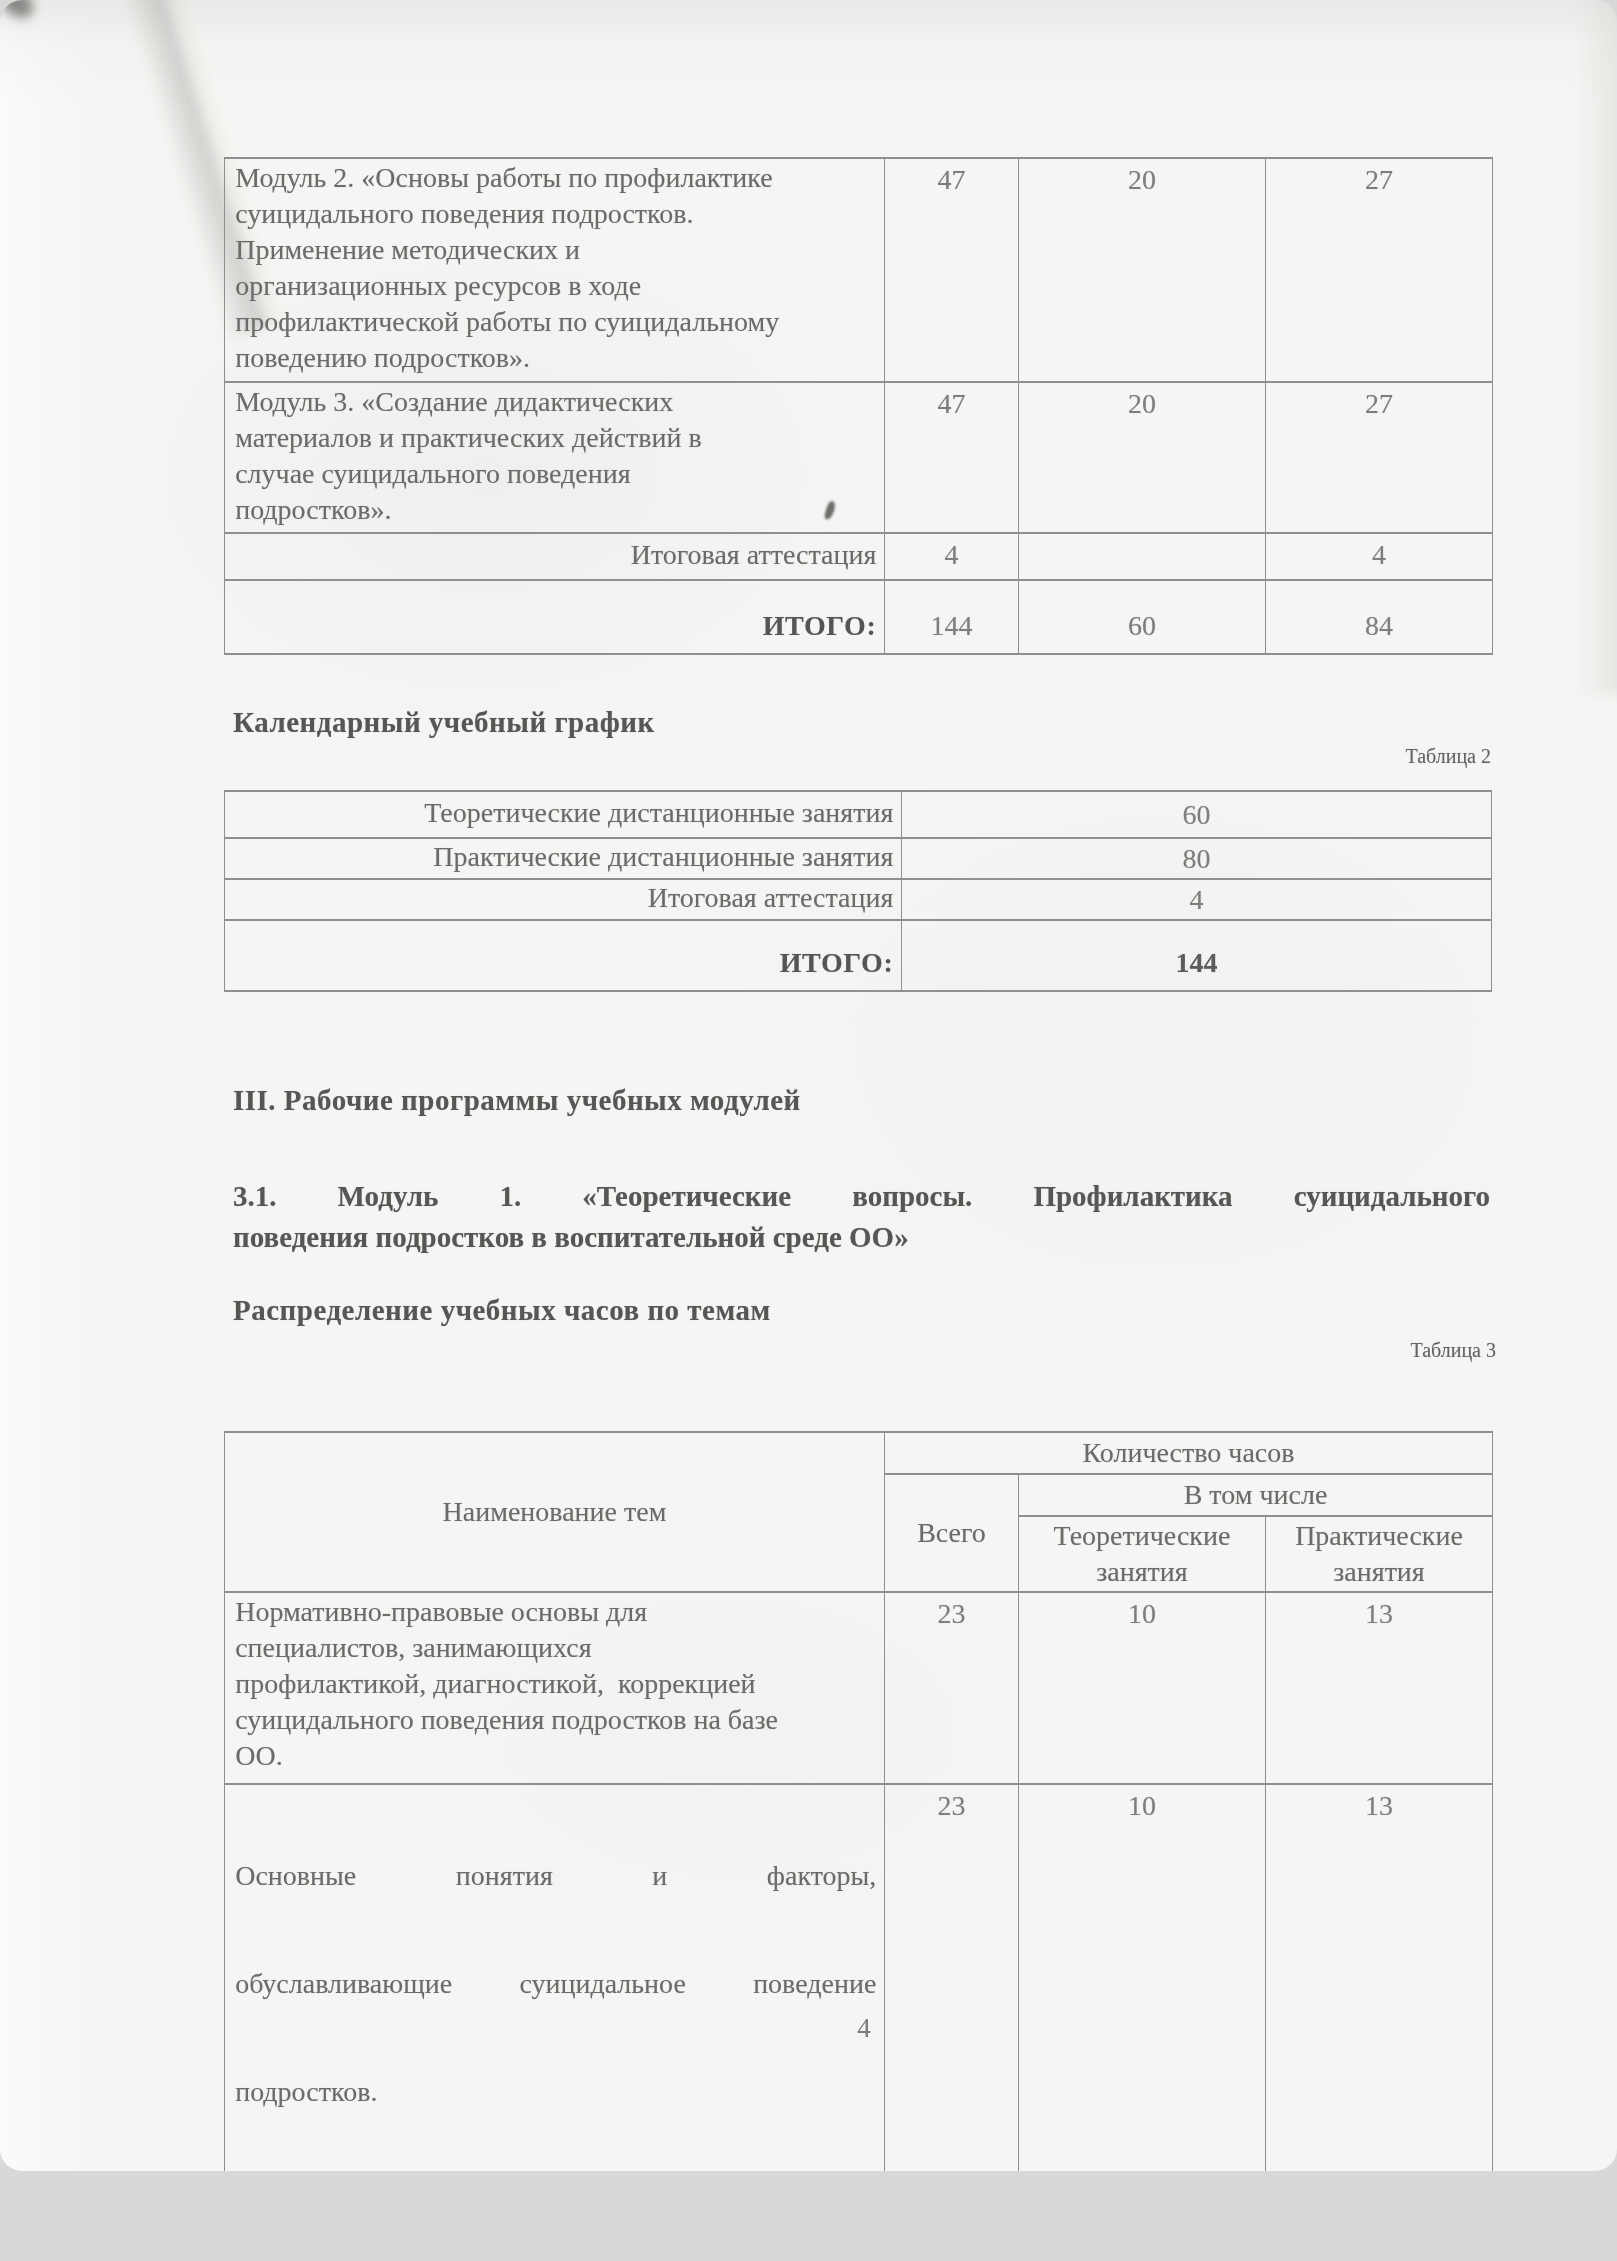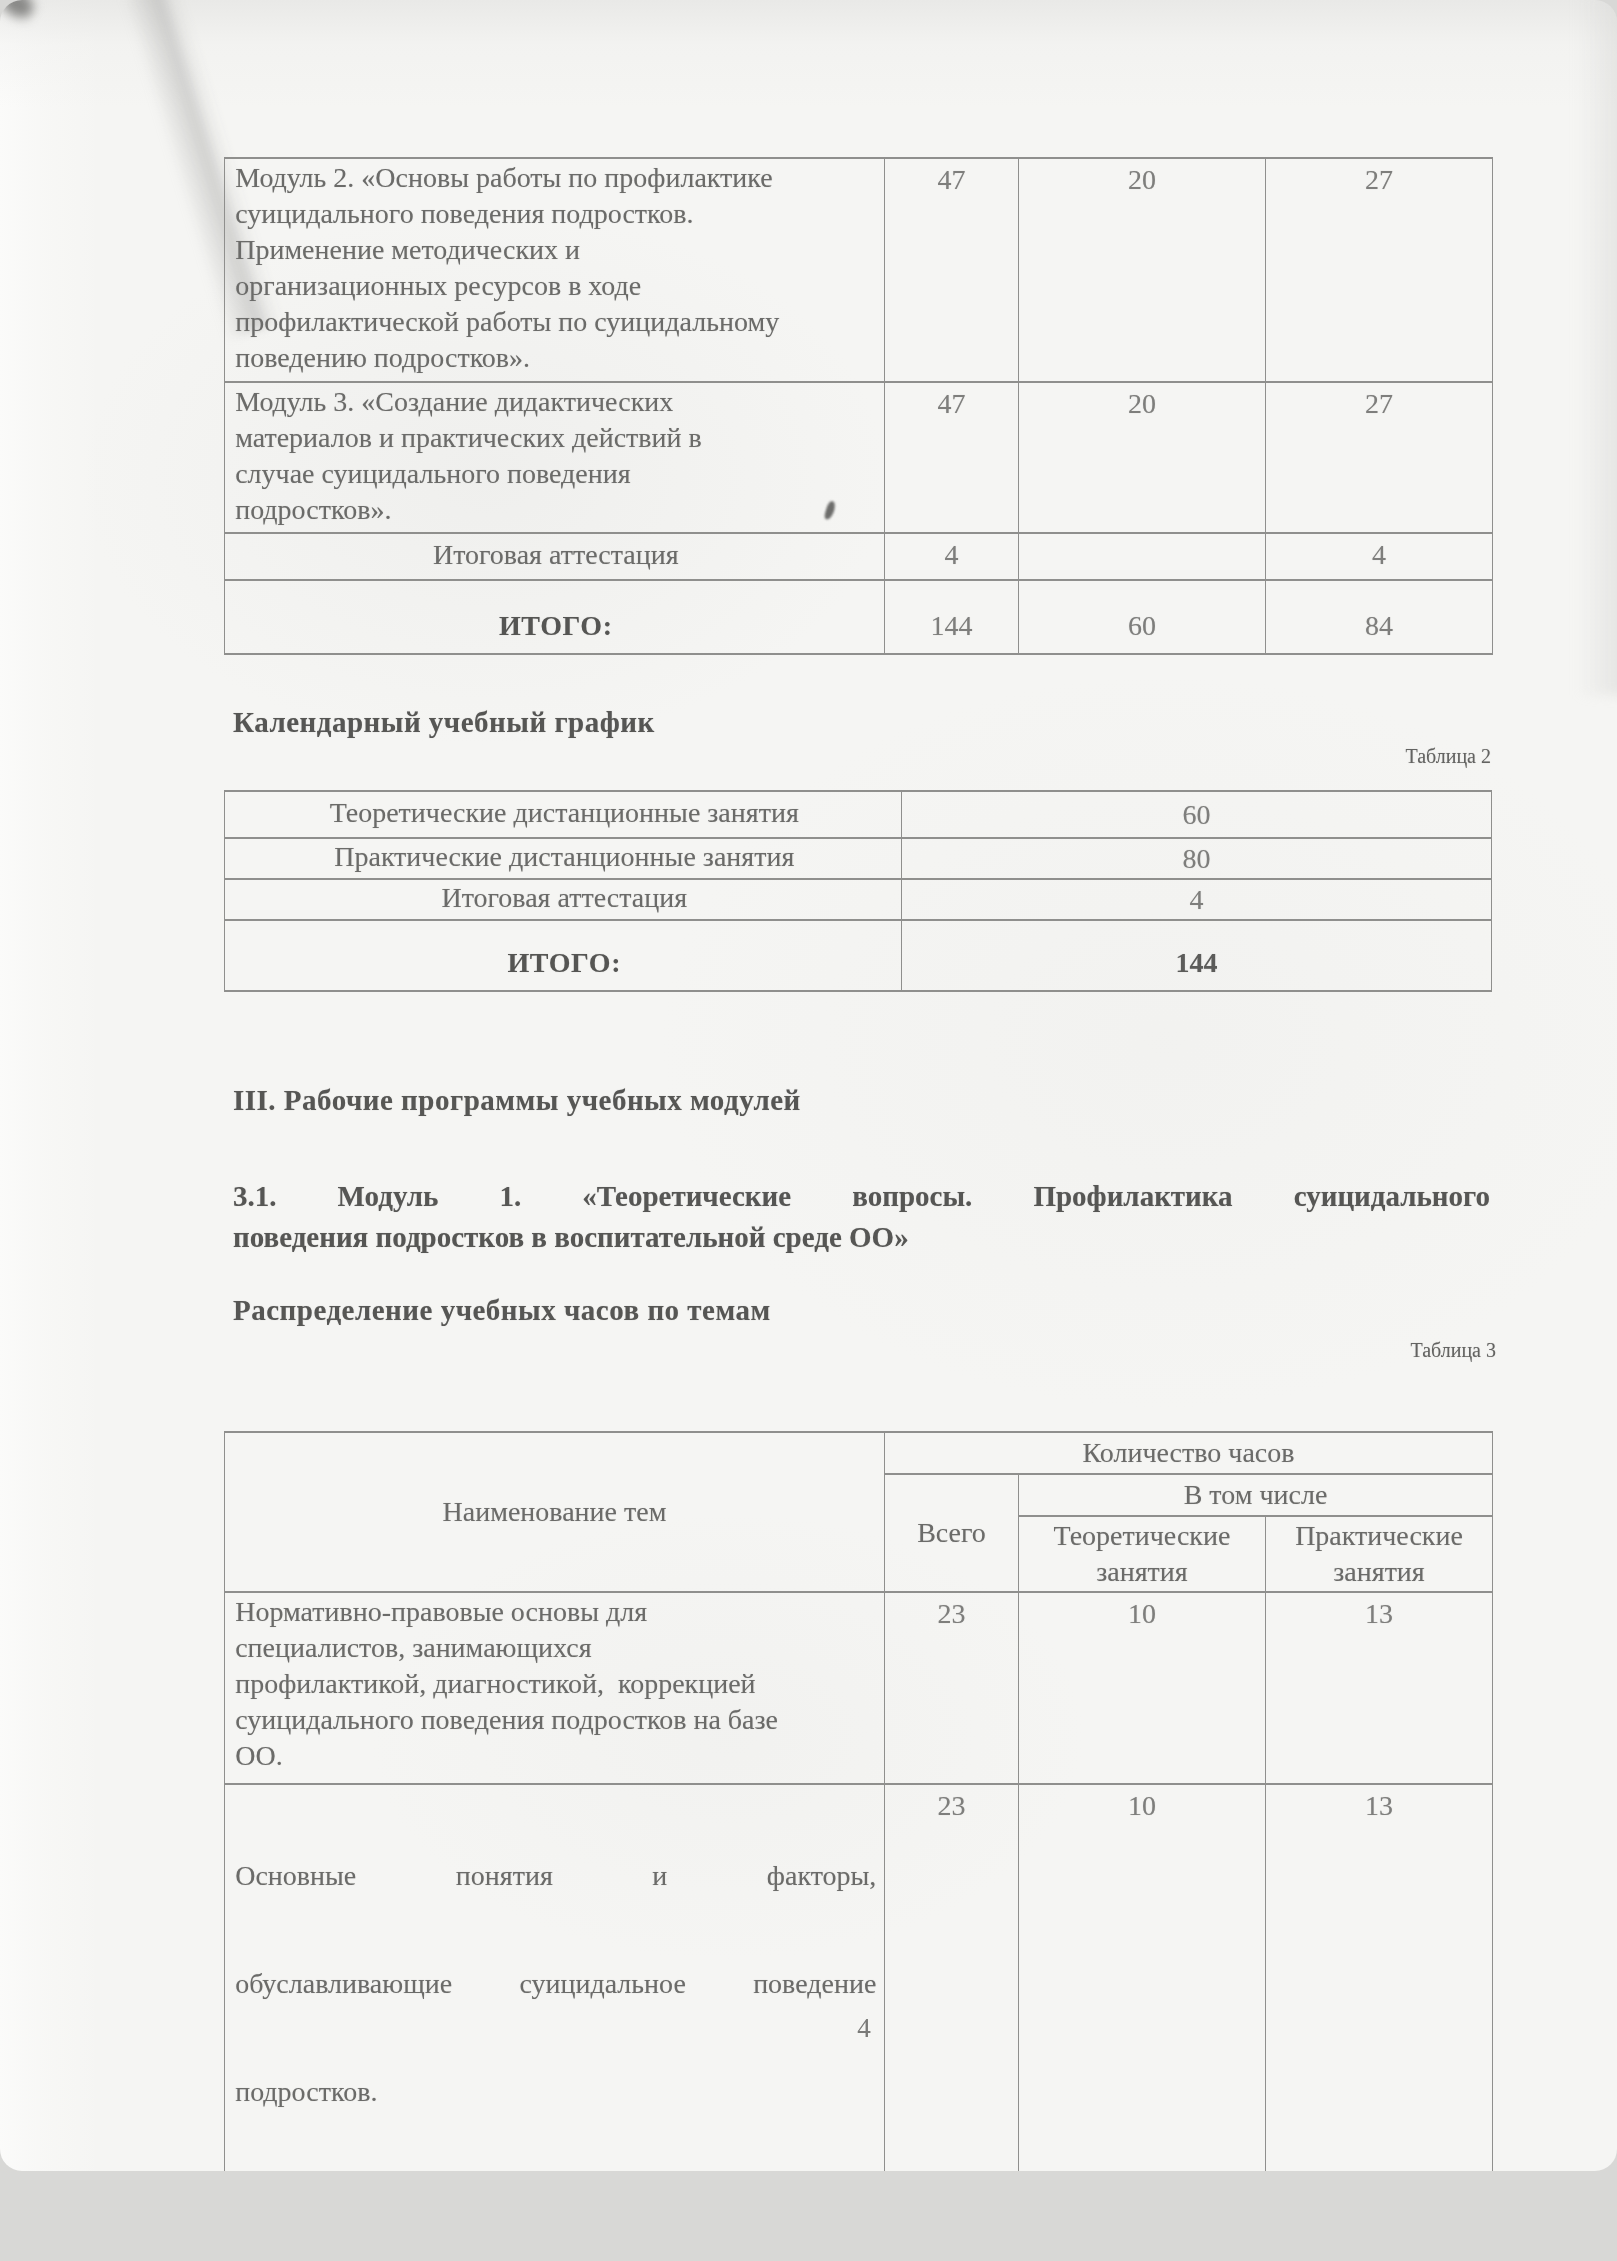--- a/index.html
+++ b/index.html
@@ -69,21 +69,21 @@
   table.t {
     position:absolute; border-collapse:collapse; table-layout:fixed;
     font-size:28px; line-height:36px; color:#6b6b69;
     text-shadow:0 0 1px rgba(90,90,90,.3);
   }
   table.t td {
     border:1.9px solid #8f8f8d; border-top-width:2.6px; border-bottom-width:2.6px;
     overflow:hidden;
   }
   td.topic { text-align:left; vertical-align:top; padding:1.3px 7.7px 2.6px 10.2px; white-space:pre-wrap; }
-  td.label { text-align:center; vertical-align:middle; padding:0 7.7px 2.6px 10.2px; }
+  td.label { text-align:right; vertical-align:middle; padding:0 7.7px 2.6px 10.2px; }
   td.num   { text-align:center; vertical-align:top; padding-top:2.6px; color:#7e7e7c; }
   td.num-mid { text-align:center; vertical-align:middle; color:#7e7e7c; }
   td.head  { text-align:center; vertical-align:top; padding-top:6.4px; }
   td.head-mid { text-align:center; vertical-align:middle; white-space:pre-line; }
   tr.total-row td { vertical-align:bottom; padding-bottom:9px; }
   tr.total-row td.label, tr.total-row td.topic { font-weight:700; color:#555553; letter-spacing:0.6px;margin-left:19px; }
   tr.total-row td.num { vertical-align:bottom; padding-bottom:9px;margin-top:28px; }
   td.bold-num { font-weight:700; color:#5c5c5a; }
   .tline { display:block; }
 </style>

